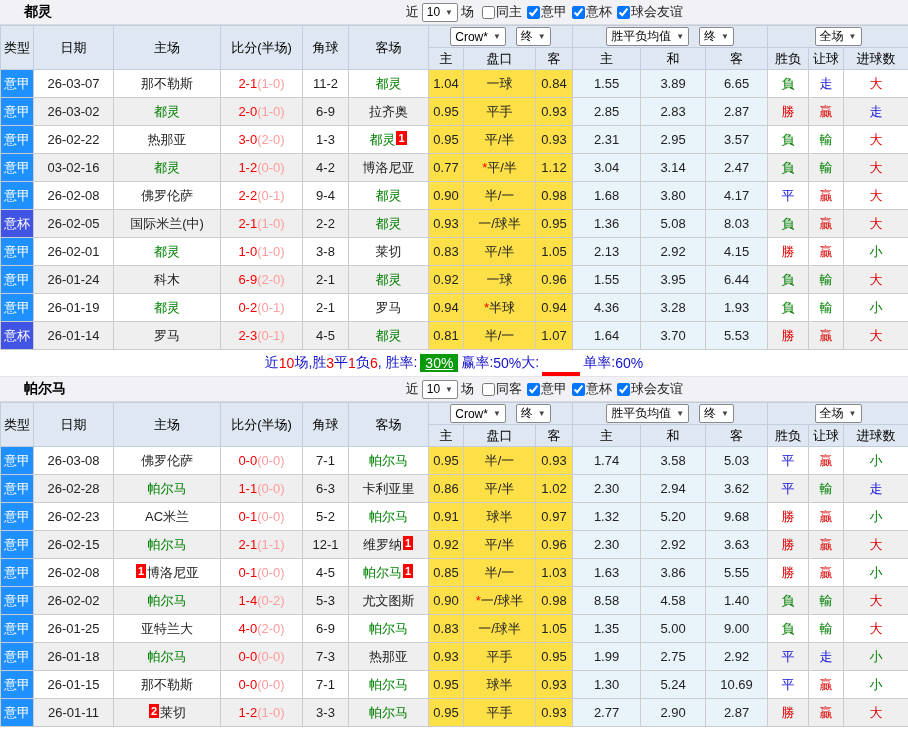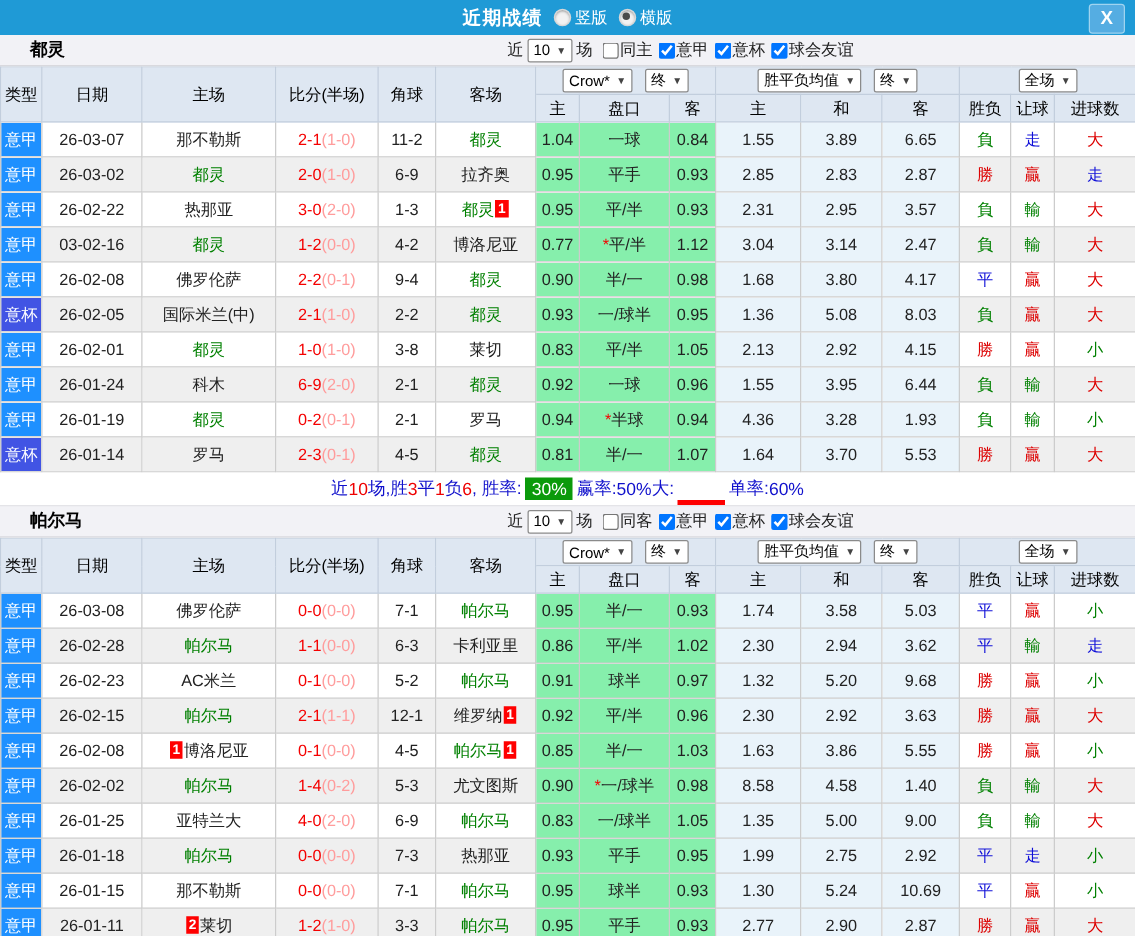--- a/index.html
+++ b/index.html
@@ -24,58 +24,46 @@
   .filters label.chk{display:inline-flex;align-items:center;cursor:pointer;}
   .filters input[type=checkbox]{width:13px;height:13px;margin:0 1px 0 5px;}
 
   
   table{border-collapse:collapse;table-layout:fixed;width:908px;}
   thead th{background:#dee7f2;border:1px solid #c2cedd;font-weight:normal;font-size:13px;color:#000;height:21px;padding:0;}
   .ctrl-in{display:flex;align-items:center;justify-content:center;gap:10px;}
   tbody td{border:1px solid #ccc;font-size:13px;text-align:center;height:27px;padding:0;color:#222;overflow:hidden;white-space:nowrap;}
   tbody tr.even td.plain{background:#efefef;}
   td.plain{background:#fff;}
-  td.beige{background:#86efac;}
+  td.beige{background:#fde047;}
   td.lblue{background:#e9f3fa;}
   td.type-lg{background:#1e90ff;color:#fff;}
   td.type-cup{background:#4154e4;color:#fff;}
   .focus{color:#008000;}
   .score-m{color:#f40000;}
   .score-h{color:#ff9c9c;}
   .star{color:#f40000;}
   td.red{color:#dd0000;}
   td.green{color:#008000;}
   td.blue{color:#0f0fd8;}
   .badge{display:inline-block;background:#ff0000;color:#fff;font-size:11px;font-weight:bold;line-height:14px;padding:0 2px;margin:0 1px;vertical-align:2px;}
 
   
   .stats{height:26px;display:flex;align-items:center;justify-content:center;font-size:14px;background:#fff;}
   .st-blue{color:#1111cc;}
   .st-red{color:#ee0000;}
   .chip{color:#fff;padding:1px 5px;margin:0 3px;}
-  .chip-green{background:#0b9a0b;}
+  .chip-green{background:#0b9a0b;text-decoration:underline;}
   .chip-red{background:#fe0000;margin-top:35px;}
 </style>
 </head>
 <body>
 
 <div class="window">
 
-  <div class="titlebar">
-    <span class="title">近期战绩</span>
-    <span class="radio-item">
-      <span class="radio"></span>
-      <span>竖版</span>
-    </span>
-    <span class="radio-item">
-      <span class="radio on"></span>
-      <span>横版</span>
-    </span>
-    <span class="close-btn">X</span>
-  </div>
 
   <div class="section-head" style="border-top:none;">
     <span class="team-name">都灵</span>
     <span class="filters">
         <span class="flt-txt">近</span>
         <span class="selbox">
           <span>10</span>
           <span class="arr">▼</span>
         </span>
         <span class="flt-txt">场</span>

